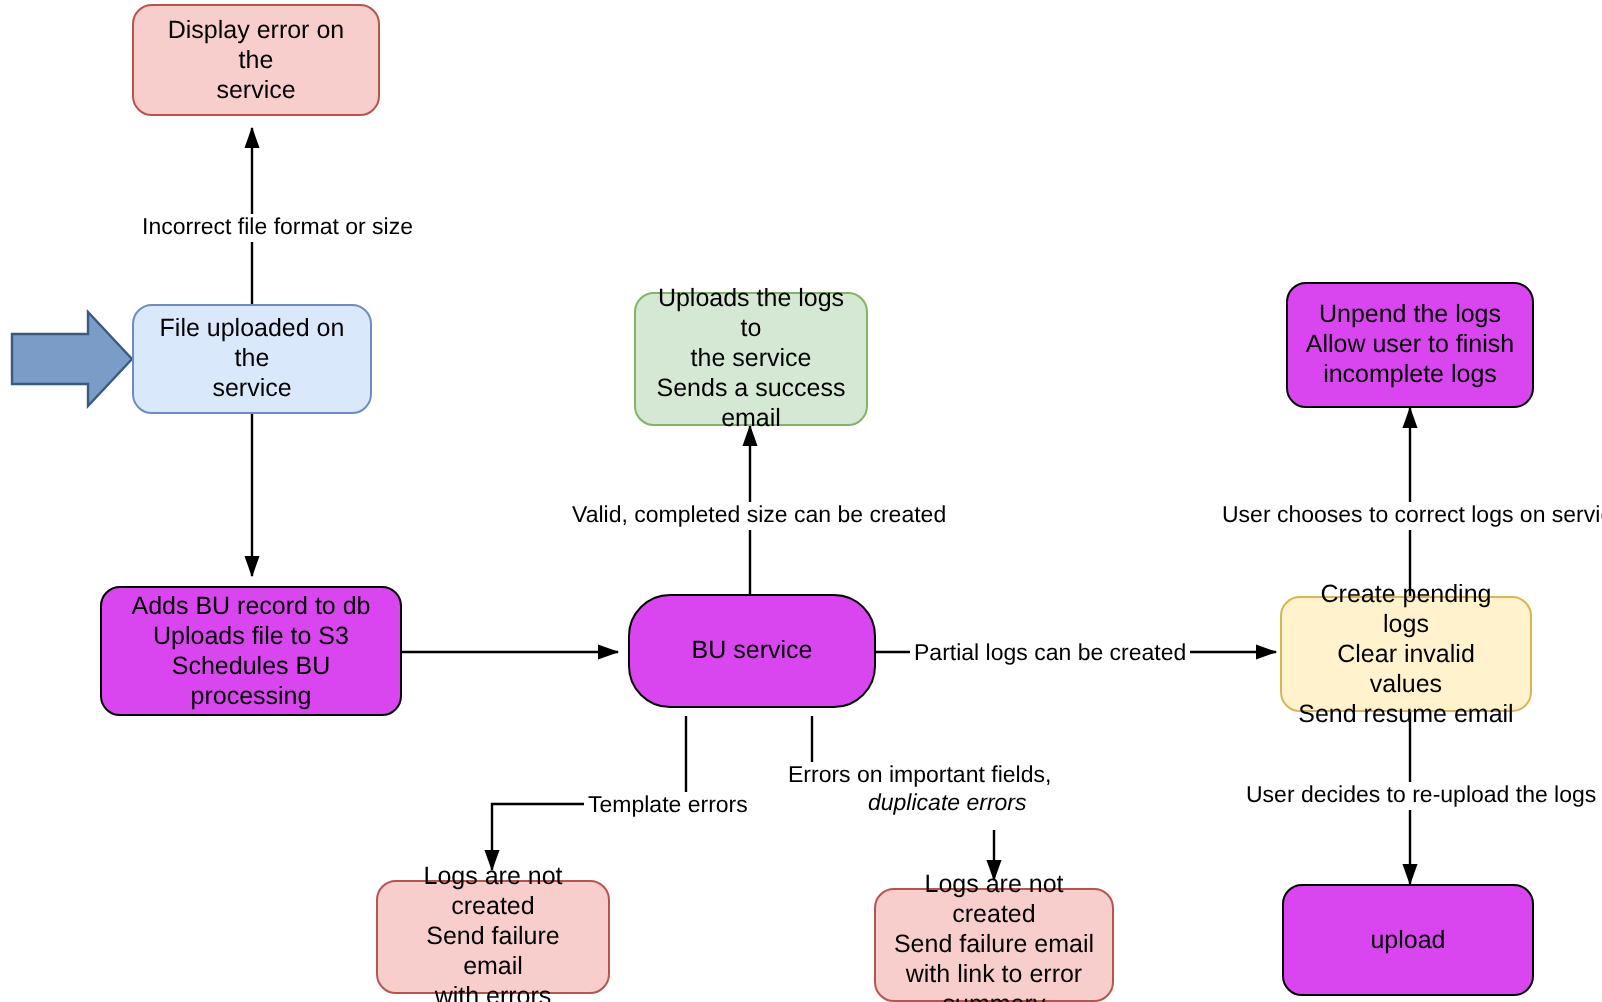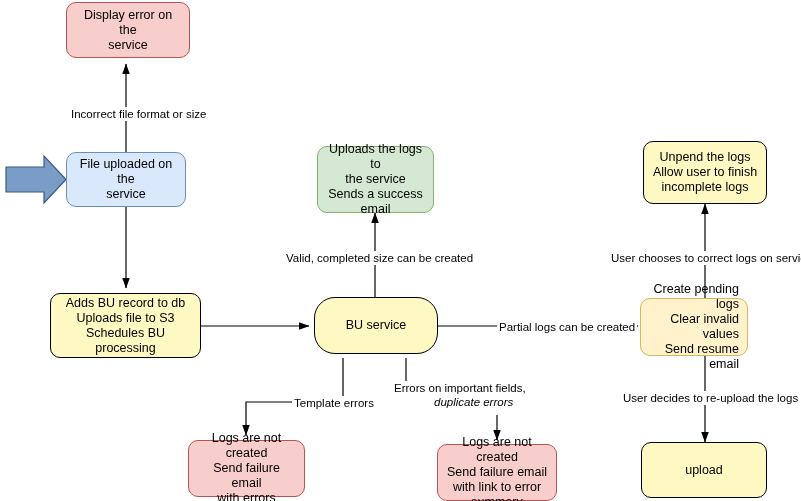--- a/index.html
+++ b/index.html
@@ -1,21 +1,21 @@
 <!DOCTYPE html>
 <html><head>
 <meta charset="utf-8">
 <style>
   html,body{margin:0;padding:0;background:#ffffff;}
   body{width:801px;height:501px;position:relative;overflow:hidden;
        font-family:"Liberation Sans","DejaVu Sans",sans-serif;color:#000;}
   #canvas{position:absolute;left:0;top:0;width:801px;height:501px;}
   svg.edges{position:absolute;left:0;top:0;width:801px;height:501px;}
   .node{position:absolute;box-sizing:border-box;border:1px solid #000;
-        border-radius:10px;background:#fef9c3;display:flex;align-items:center;
+        border-radius:10px;background:#d946ef;display:flex;align-items:center;
         justify-content:center;text-align:center;line-height:15px;font-size:12.5px;}
   .node span{display:block;padding:0 4px;}
   .n-pink{background:#f8cecc;border-color:#b85450;}
   .n-blue{background:#dae8fc;border-color:#6c8ebf;}
   .n-green{background:#d5e8d4;border-color:#82b366;text-align:center;}
   .n-yellow{background:#fff2cc;border-color:#d6b656;}
   .edge-label{position:absolute;font-size:11.5px;line-height:14px;
               color:#000;text-align:center;background:#ffffff;
               white-space:nowrap;padding:0 2px;}
   .blockarrow{position:absolute;}
@@ -109,40 +109,40 @@
   </div>
 
   <div class="node" style="left:643px;top:141px;width:124px;height:63px;">
     <span>
       <span>Unpend the logs</span>
       <span>Allow user to finish</span>
       <span>incomplete logs</span>
     </span>
   </div>
 
-  <div class="node n-yellow" style="left:640px;top:298px;width:108px;height:58px;text-align:right;">
+  <div class="node n-yellow" style="left:640px;top:298px;width:126px;height:58px;">
     <span>
       <span>Create pending logs</span>
       <span>Clear invalid values</span>
       <span>Send resume email</span>
     </span>
   </div>
 
   <div class="node" style="left:641px;top:442px;width:126px;height:56px;">
     <span>
       <span>upload</span>
     </span>
   </div>
 
   <div class="edge-label" style="left:57px;top:107px;margin-left:12px;">Incorrect file format or size</div>
 
 
   <div class="edge-label" style="left:284px;top:251px;">Valid, completed size can be created</div>
 
-  <div class="edge-label" style="left:455px;top:320px;margin-left:42px;">Partial logs can be created</div>
+  <div class="edge-label" style="left:455px;top:320px;">Partial logs can be created</div>
 
   <div class="edge-label" style="left:292px;top:396px;">Template errors</div>
 
   <div class="edge-label" style="left:392px;top:381px;">Errors on important fields,</div>
 
   <div class="edge-label" style="left:432px;top:395px;font-style:italic;">duplicate errors</div>
 
   <div class="edge-label" style="left:609px;top:251px;">User chooses to correct logs on service</div>
 
   <div class="edge-label" style="left:621px;top:391px;">User decides to re-upload the logs</div>

